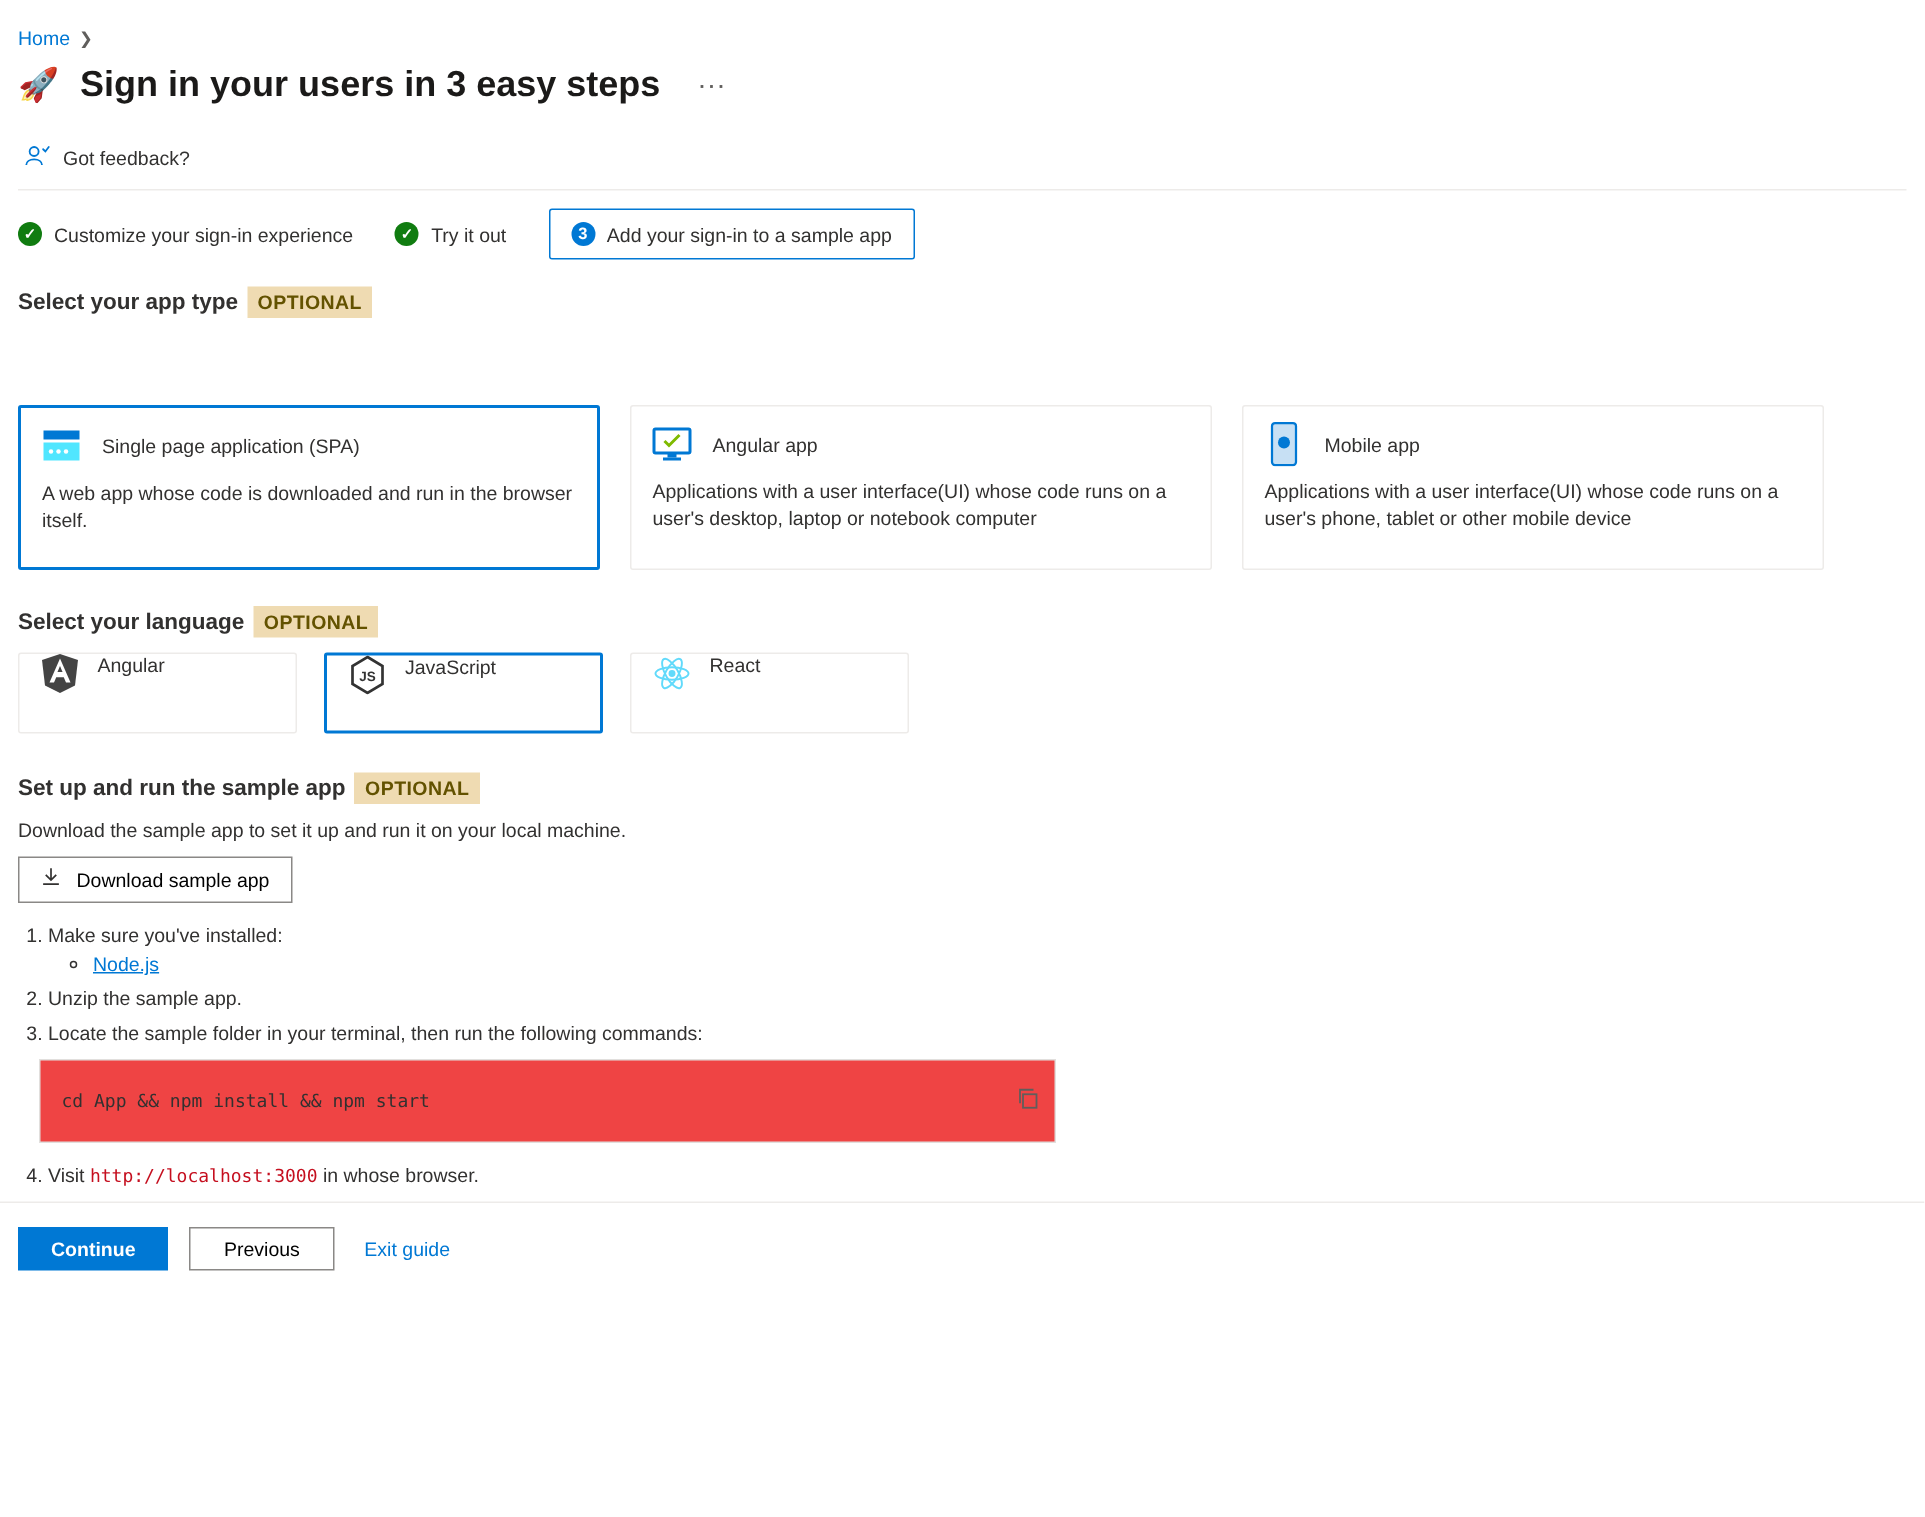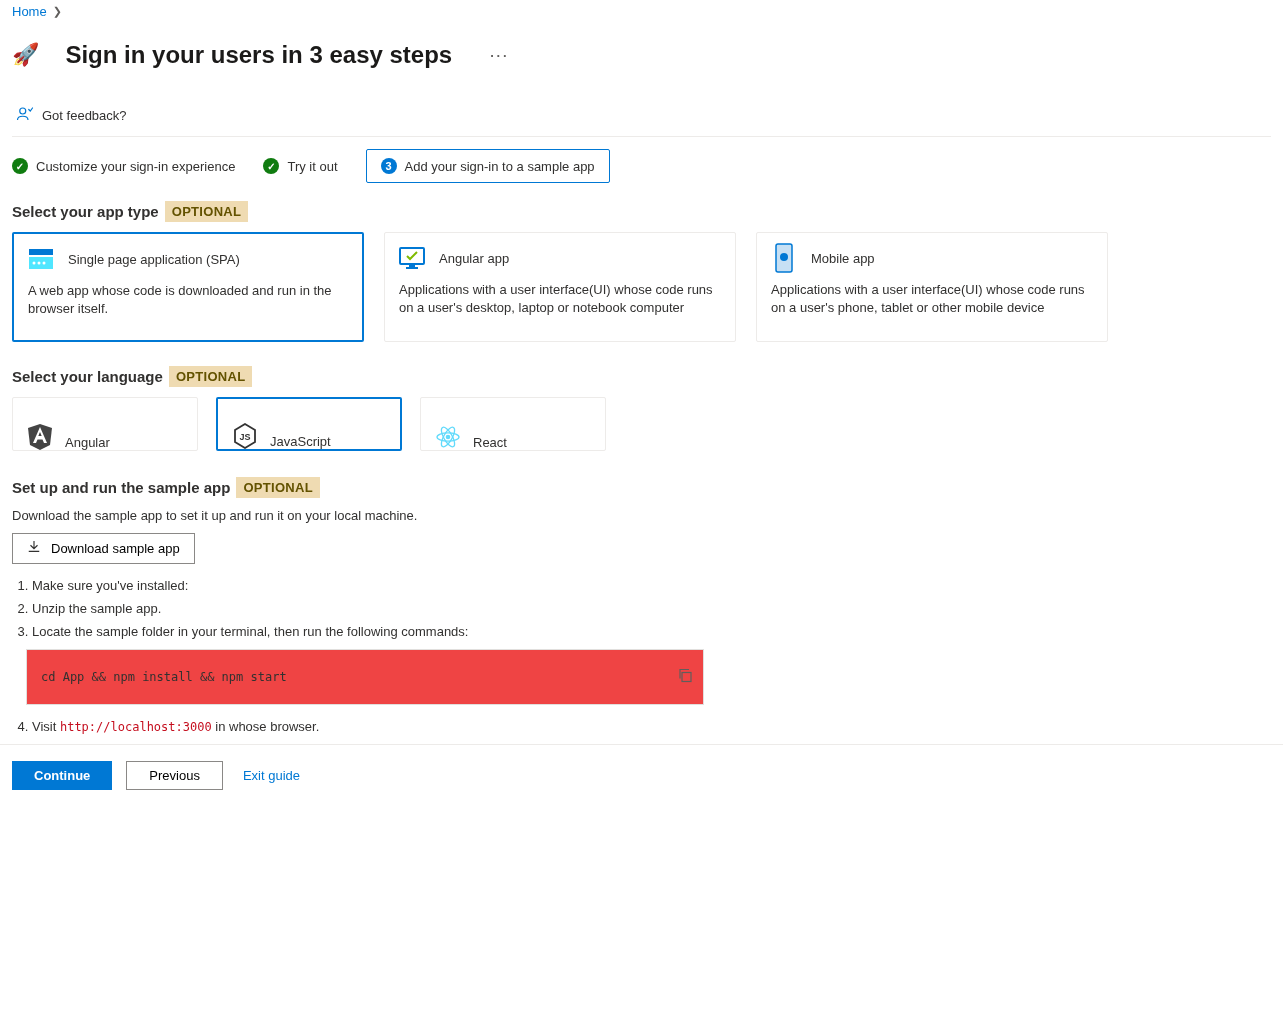--- a/index.html
+++ b/index.html
@@ -3,30 +3,30 @@
 <meta charset="utf-8">
 <style>
   * { box-sizing: border-box; }
   body {
     margin: 0;
     font-family: "Segoe UI", -apple-system, BlinkMacSystemFont, sans-serif;
     font-size: 13px;
     color: #323130;
     background: #fff;
   }
-  .page { padding: 4px 12px 0 12px; }
+  .page { padding: 18px 12px 0 12px; }
 
   
   .breadcrumb { display: flex; align-items: center; gap: 6px; margin-bottom: 6px; }
   .breadcrumb a { color: #0078d4; text-decoration: none; font-size: 13px; }
   .bc-chevron { color: #605e5c; font-size: 11px; }
 
   
   .title-row { display: flex; align-items: center; gap: 10px; margin-bottom: 14px; }
-  .title-row h1 { margin: 16px; font-size: 24px; font-weight: 600; color: #1b1a19; }
+  .title-row h1 { margin: 4px; font-size: 24px; font-weight: 600; color: #1b1a19; }
   .rocket { font-size: 22px; }
   .more-menu { color: #605e5c; letter-spacing: 2px; font-weight: bold; margin-left: 12px; cursor: pointer; }
 
   
   .feedback-bar { display: flex; align-items: center; gap: 8px; padding: 6px 4px 10px; border-bottom: 1px solid #edebe9; margin-bottom: 12px; }
   .feedback-bar .icon { color: #0078d4; }
   .feedback-bar span.txt { color: #323130; }
 
   
   .steps { display: flex; align-items: center; gap: 28px; margin-bottom: 18px; }
@@ -37,38 +37,39 @@
   .step.current .circle { background: #0078d4; font-size: 11px; }
 
   
   .section-header { display: flex; align-items: center; gap: 6px; margin: 8px 0 10px; }
   .section-header h2 { margin: 0; font-size: 15px; font-weight: 600; }
   .badge-optional { background: #efdbb2; color: #635200; font-size: 13px; font-weight: 600; padding: 3px 7px; letter-spacing: .3px; }
 
   
   .card-grid { display: flex; flex-wrap: wrap; gap: 20px; margin-bottom: 24px; }
   .card {
-    width: 352px; min-height: 110px;
+    width: 388px; min-height: 110px;
     border: 1px solid #edebe9;
     padding: 12px 14px;
     cursor: pointer;
     border-radius: 2px;
+    margin-top: 48px;
   }
   .card.selected { border: 2px solid #0078d4; }
   .card-header { display: flex; align-items: center; gap: 14px; margin-bottom: 10px; }
   .card-header .app-icon { width: 26px; height: 26px; display: inline-flex; align-items: center; justify-content: center; }
   .card-title { font-size: 13px; color: #323130; }
   .card-desc { font-size: 13px; color: #323130; line-height: 1.35; }
 
   
   .lang-grid { display: flex; gap: 18px; margin-bottom: 26px; }
   .lang-card {
     width: 186px; height: 54px;
     border: 1px solid #edebe9;
-    display: flex; align-items: flex-end; gap: 12px;
+    display: flex; align-items: flex-start; gap: 12px;
     padding: 0 14px;
     cursor: pointer; border-radius: 2px;
   }
   .lang-card.selected { border: 2px solid #0078d4; }
   .lang-icon { width: 26px; height: 26px; display: inline-flex; align-items: center; justify-content: center; }
 
   
   .setup-desc { font-size: 13px; margin: 4px 0 10px; }
   .download-btn {
     display: inline-flex; align-items: center; gap: 10px;
@@ -248,20 +249,23 @@
       <svg width="14" height="14" viewBox="0 0 16 16" fill="none" stroke="#323130" stroke-width="1.3">
           <path d="M8 1v9M4 6l4 4 4-4M2 13h12"></path>
         </svg>
     </span>
     <span>Download sample app</span>
   </button>
 
   <ol class="steps-list">
     <li>
       <span>Make sure you've installed:</span>
+      <ul>
+          <li><a href="#">Node.js</a></li>
+        </ul>
     </li>
     <li>Unzip the sample app.</li>
     <li>
       <span>Locate the sample folder in your terminal, then run the following commands:</span>
     </li>
   </ol>
 
   <div class="code-block">
     <span>cd App &amp;&amp; npm install &amp;&amp; npm start</span>
     <span class="copy-btn">

